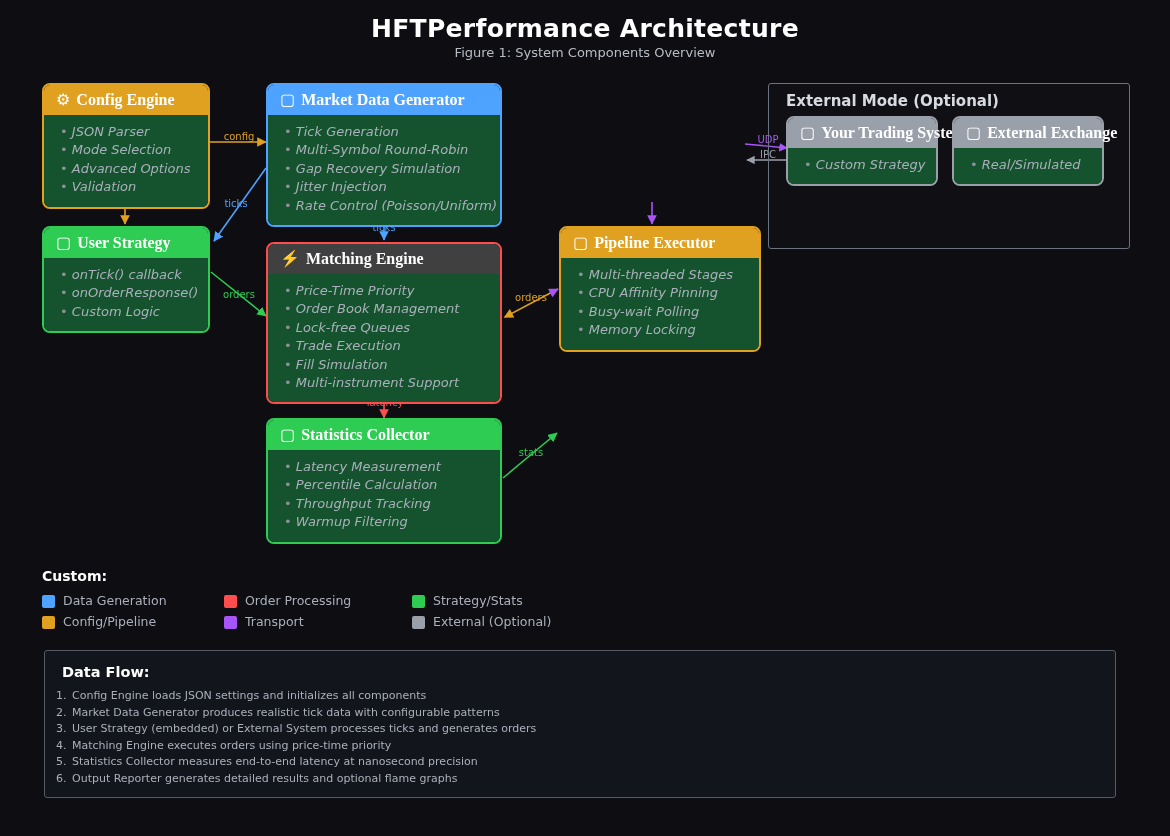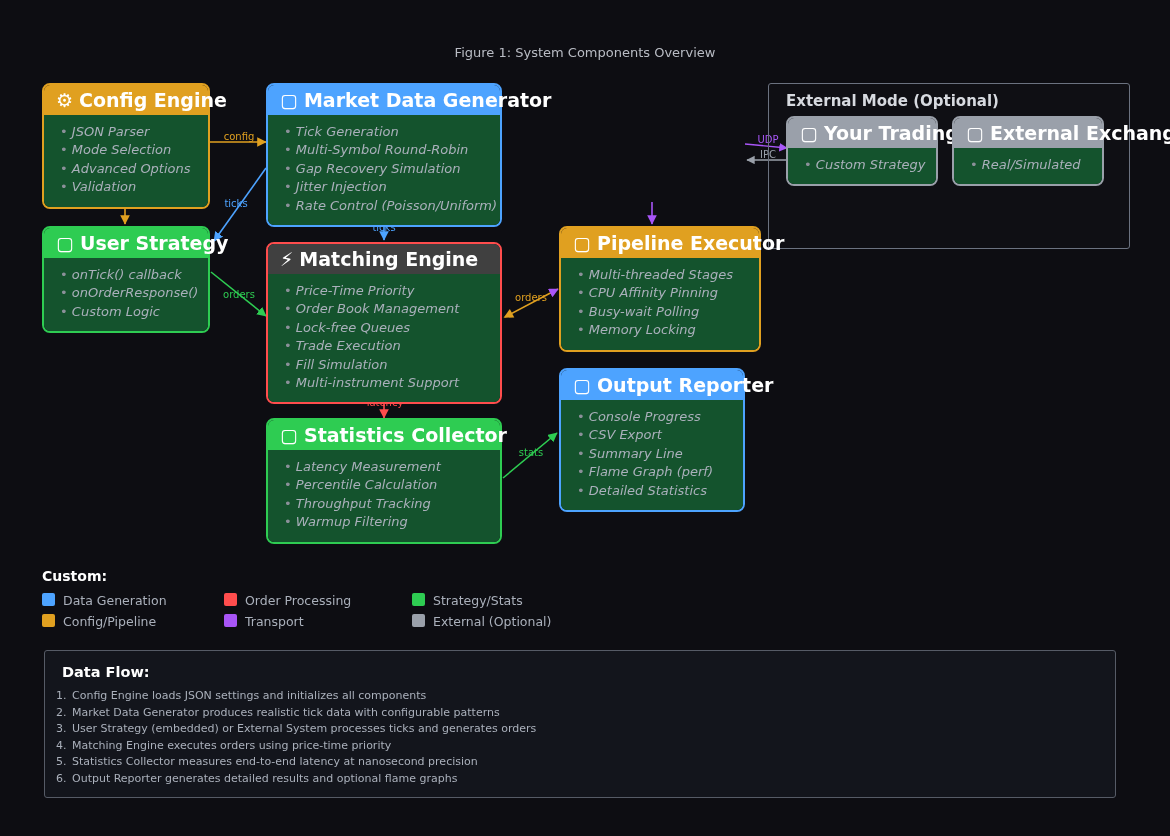--- a/index.html
+++ b/index.html
@@ -21,22 +21,22 @@
   .subtitle {
     position: absolute; left: 0; top: 45px; width: 1170px;
     text-align: center; color: #b9bcc4; font-size: 13px;
   }
 
   
   .node { position: absolute; border-radius: 8px; overflow: visible; }
   .node .hdr {
     height: 30px; line-height: 30px;
     border-radius: 6px 6px 0 0;
-    color: #ffffff; font-size: 19px; font-weight: bold;
-    padding-left: 12px; white-space: nowrap;
+    color: #ffffff; font-size: 16px; font-weight: bold;
+    padding-left: 12px; white-space: nowrap; font-family: Liberation Serif, serif;
   }
   .node .hdr .gi { margin-right: 6px; font-weight: normal; }
   .node .body {
     background: #14532d;
     border-radius: 0 0 6px 6px;
     padding: 8px 10px 10px 16px;
     font-style: italic;
   }
   .node .body li {
     list-style: none; color: #aab0bb; font-size: 13px;
@@ -65,21 +65,21 @@
 
   
   #arrows { position: absolute; left:0; top:0; width:1170px; height:836px; }
   .alabel { font-family: "DejaVu Sans","Liberation Sans",sans-serif; font-size: 10px; }
 
   
   .legend-title {
     position: absolute; left: 42px; top: 568px;
     color: #ffffff; font-size: 14px; font-weight: bold;
   }
-  .lg-item { position: absolute; display: flex; align-items: flex-start; }
+  .lg-item { position: absolute; display: flex; align-items: flex-end; }
   .lg-sw { width: 13px; height: 13px; border-radius: 2px; margin-right: 8px; }
   .lg-tx { color: #aab0bb; font-size: 12.5px; white-space: nowrap; }
 
   
   .flow {
     position: absolute; left: 44px; top: 650px; width: 1072px; height: 148px;
     border: 1px solid #565b66; border-radius: 3px; background: #13151c;
   }
   .flow-title {
     position: absolute; left: 62px; top: 664px;
@@ -89,20 +89,21 @@
   .flow-list .fl {
     color: #aab0bb; font-size: 11px; line-height: 16.6px; white-space: nowrap;
   }
   .flow-list .fn { display: inline-block; width: 16px; }
 </style>
 </head>
 <body>
 
 <div id="stage">
 
+  <div class="title">HFTPerformance Architecture</div>
   <div class="subtitle">Figure 1: System Components Overview</div>
 
   <svg id="arrows">
     <defs>
       <marker id="ah-orange" markerWidth="7" markerHeight="7" refX="5.5" refY="3" orient="auto">
         <path d="M0,0 L6,3 L0,6 z" fill="#e0a020"></path>
         </marker>
       <marker id="ah-blue" markerWidth="7" markerHeight="7" refX="5.5" refY="3" orient="auto">
         <path d="M0,0 L6,3 L0,6 z" fill="#4da3ff"></path>
         </marker>
@@ -238,34 +239,20 @@
     <div class="body">
         <ul>
       <li>Latency Measurement</li>
       <li>Percentile Calculation</li>
       <li>Throughput Tracking</li>
       <li>Warmup Filtering</li>
     </ul>
       </div>
   </div>
 
-  <div class="node c-blue" style="left:559px; top:368px; width:186px;">
-    <div class="hdr">
-      <span class="gi">▢</span><span>Output Reporter</span>
-    </div>
-    <div class="body">
-        <ul>
-      <li>Console Progress</li>
-      <li>CSV Export</li>
-      <li>Summary Line</li>
-      <li>Flame Graph (perf)</li>
-      <li>Detailed Statistics</li>
-    </ul>
-      </div>
-  </div>
 
   <div class="node c-gray" style="left:786px; top:116px; width:152px;">
     <div class="hdr" style="overflow:visible;">
       <span class="gi">▢</span><span>Your Trading System</span>
     </div>
     <div class="body">
         <ul>
       <li>Custom Strategy</li>
     </ul>
       </div>

